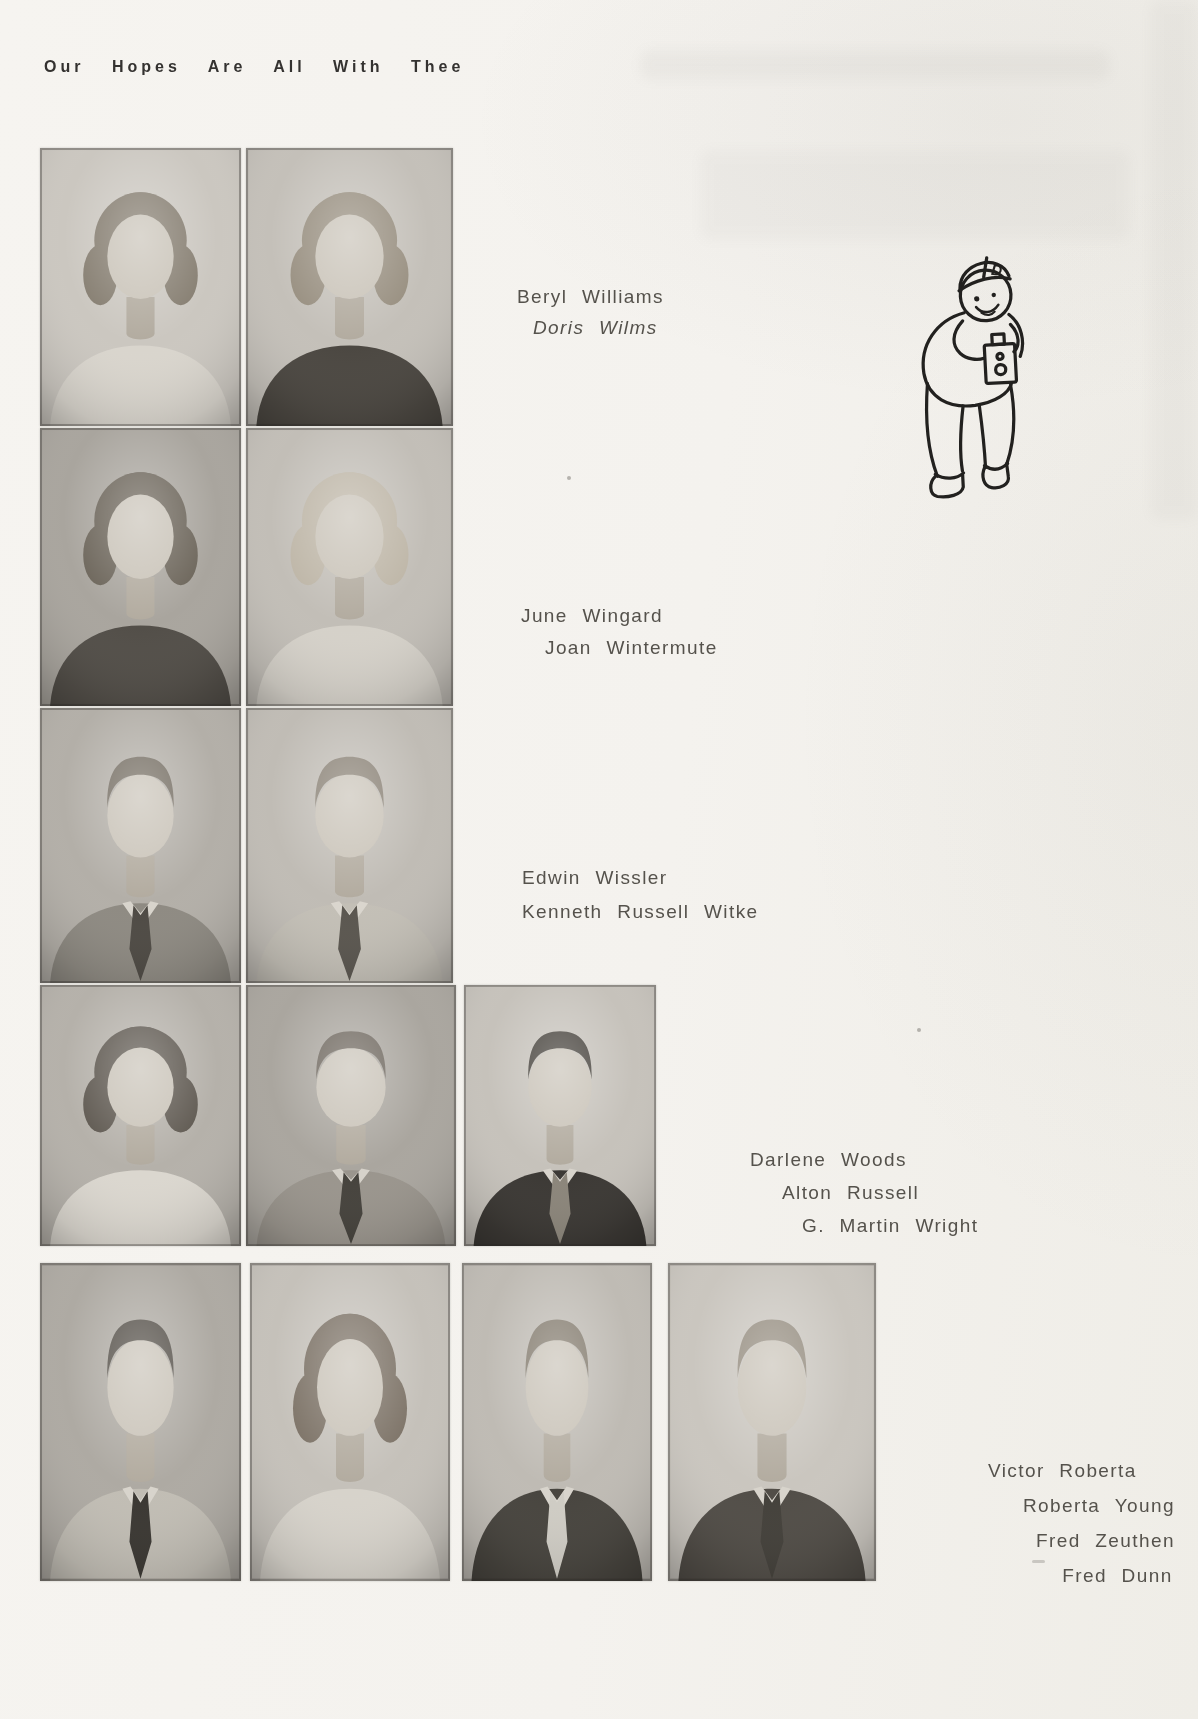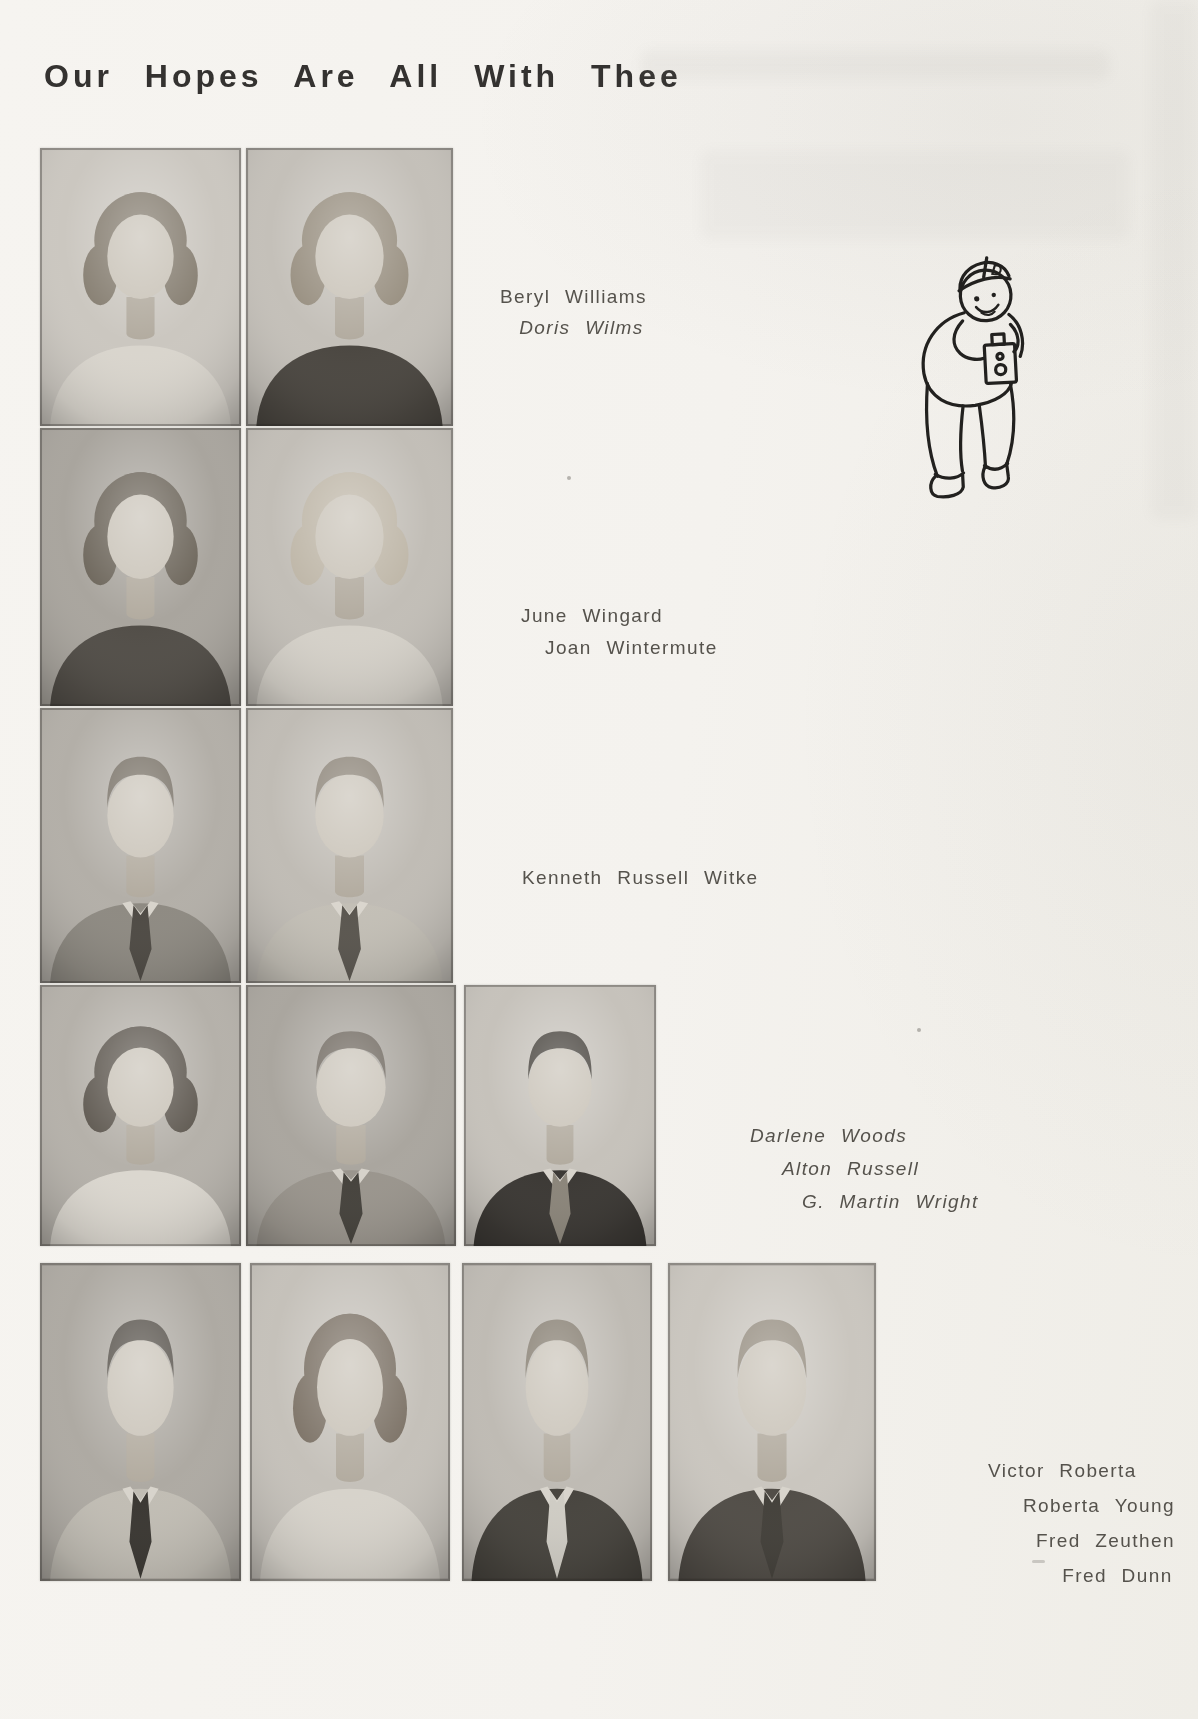--- a/index.html
+++ b/index.html
@@ -7,21 +7,21 @@
   body{font-family:"Liberation Sans",sans-serif}
   .page{
     position:relative;width:1198px;height:1719px;margin:0 auto;overflow:hidden;
     background:
       radial-gradient(900px 480px at 84% 7%, rgba(118,113,103,.07), transparent 60%),
       radial-gradient(680px 900px at 101% 42%, rgba(118,113,103,.05), transparent 62%),
       linear-gradient(97deg, #f6f4f0 0%, #f4f2ee 55%, #efede7 100%);
   }
   .title{
     position:absolute;left:44px;top:58px;
-    font-size:32px;font-weight:700;letter-spacing:4px;word-spacing:19px;
+    font-size:16px;font-weight:700;letter-spacing:4px;word-spacing:19px;
     color:var(--ink,#343230);white-space:nowrap;
   }
   .photo{position:absolute;box-shadow:0 0 2px rgba(60,56,50,.25)}
   .photo svg{display:block}
   .names{position:absolute;white-space:nowrap}
   .name-line{font-size:19px;letter-spacing:1.4px;word-spacing:8px;color:var(--caption,#55524c)}
   .mascot{position:absolute;left:896px;top:246px;width:138px;height:258px;transform:rotate(-3deg)}
   .speck{position:absolute;width:4px;height:4px;border-radius:50%;background:#77746e;opacity:.5}
   .speck.dash{width:13px;height:3px;border-radius:2px;opacity:.32}
   .smudge{position:absolute;background:#8d8a84;border-radius:10px;filter:blur(6px)}
@@ -75,21 +75,21 @@
           <ellipse cx="30" cy="63" rx="8.5" ry="15" fill="#978e7f"></ellipse>
           <ellipse cx="70" cy="63" rx="8.5" ry="15" fill="#978e7f"></ellipse>
           <path d="M5,138 C7,111 26,98 50,98 C74,98 93,111 95,138 Z" fill="#4b4741"></path>
           <path d="M43,74 L43,92 C43,96 57,96 57,92 L57,74 Z" fill="#b2ab9f"></path>
           <ellipse cx="50" cy="54" rx="16.5" ry="21" fill="#c9c3b8"></ellipse>
           <path d="M33.5,52 C32,28 40,22 50,22 C60,22 68,28 66.5,52 C66,36 60,31 50,31 C40,31 34,36 33.5,52 Z" fill="#978e7f"></path>
           <rect width="100" height="138" fill="url(#vg1)"></rect>
           <rect x="0.5" y="0.5" width="99" height="137" fill="none" stroke="rgba(40,38,34,0.35)" stroke-width="1"></rect>
         </svg>
       </div>
-      <div class="names" style="left: 500px; top: 281px; text-align: center;">
+      <div class="names" style="left: 517px; top: 281px;">
         <div class="name-line" style="margin-left: 0px; line-height: 31px;">Beryl Williams</div>
         <div class="name-line" style="margin-left: 16px; line-height: 31px; font-style: italic;">Doris Wilms</div>
       </div>
       <div class="photo" style="left: 40px; top: 428px; width: 201px; height: 278px;">
         <svg viewBox="0 0 100 138" preserveAspectRatio="none" width="100%" height="100%">
           <defs>
             <radialGradient id="vg2" cx="50%" cy="32%" r="85%">
               <stop offset="0%" stop-color="#ffffff" stop-opacity="0.33"></stop>
               <stop offset="45%" stop-color="#ffffff" stop-opacity="0"></stop>
               <stop offset="82%" stop-color="#000000" stop-opacity="0.10"></stop>
@@ -170,20 +170,21 @@
           <path d="M43,74 L43,92 C43,96 57,96 57,92 L57,74 Z" fill="#b2ab9f"></path>
           <ellipse cx="50" cy="54" rx="16.5" ry="21" fill="#c9c3b8"></ellipse>
           <path d="M33.5,50 C33,30 40,24.5 50,24.5 C60,24.5 67,30 66.5,50 C65,38 59,33.5 50,33.5 C41,33.5 35,38 33.5,50 Z" fill="#8a8276"></path>
           <path d="M41,98 L50,111 L59,98 L55,97 L50,103 L45,97 Z" fill="#dad6ce"></path>
           <path d="M46.5,99 L50,104 L53.5,99 L55.5,121 L50,137 L44.5,121 Z" fill="#5a564f"></path>
           <rect width="100" height="138" fill="url(#vg5)"></rect>
           <rect x="0.5" y="0.5" width="99" height="137" fill="none" stroke="rgba(40,38,34,0.35)" stroke-width="1"></rect>
         </svg>
       </div>
       <div class="names" style="left: 522px; top: 861px;">
+        <div class="name-line" style="margin-left: 0px; line-height: 34px;">Edwin Wissler</div>
         <div class="name-line" style="line-height: 34px;">Kenneth Russell Witke</div>
       </div>
       <div class="photo" style="left: 40px; top: 985px; width: 201px; height: 261px;">
         <svg viewBox="0 0 100 138" preserveAspectRatio="none" width="100%" height="100%">
           <defs>
             <radialGradient id="vg6" cx="50%" cy="32%" r="85%">
               <stop offset="0%" stop-color="#ffffff" stop-opacity="0.33"></stop>
               <stop offset="45%" stop-color="#ffffff" stop-opacity="0"></stop>
               <stop offset="82%" stop-color="#000000" stop-opacity="0.10"></stop>
               <stop offset="100%" stop-color="#000000" stop-opacity="0.28"></stop>
@@ -236,21 +237,21 @@
           <path d="M5,138 C7,111 26,98 50,98 C74,98 93,111 95,138 Z" fill="#3b3834"></path>
           <path d="M43,74 L43,92 C43,96 57,96 57,92 L57,74 Z" fill="#b2ab9f"></path>
           <ellipse cx="50" cy="54" rx="16.5" ry="21" fill="#c9c3b8"></ellipse>
           <path d="M33.5,50 C33,30 40,24.5 50,24.5 C60,24.5 67,30 66.5,50 C65,38 59,33.5 50,33.5 C41,33.5 35,38 33.5,50 Z" fill="#46423c"></path>
           <path d="M41,98 L50,111 L59,98 L55,97 L50,103 L45,97 Z" fill="#d8d4cc"></path>
           <path d="M46.5,99 L50,104 L53.5,99 L55.5,121 L50,137 L44.5,121 Z" fill="#8b857a"></path>
           <rect width="100" height="138" fill="url(#vg8)"></rect>
           <rect x="0.5" y="0.5" width="99" height="137" fill="none" stroke="rgba(40,38,34,0.35)" stroke-width="1"></rect>
         </svg>
       </div>
-      <div class="names" style="left: 750px; top: 1119px; font-style: italic;">
+      <div class="names" style="left: 750px; top: 1143px;">
         <div class="name-line" style="margin-left: 0px; line-height: 33px;">Darlene Woods</div>
         <div class="name-line" style="margin-left: 32px; line-height: 33px;">Alton Russell</div>
         <div class="name-line" style="margin-left: 52px; line-height: 33px;">G. Martin Wright</div>
       </div>
       <div class="photo" style="left: 40px; top: 1263px; width: 201px; height: 318px;">
         <svg viewBox="0 0 100 138" preserveAspectRatio="none" width="100%" height="100%">
           <defs>
             <radialGradient id="vg9" cx="50%" cy="32%" r="85%">
               <stop offset="0%" stop-color="#ffffff" stop-opacity="0.33"></stop>
               <stop offset="45%" stop-color="#ffffff" stop-opacity="0"></stop>

